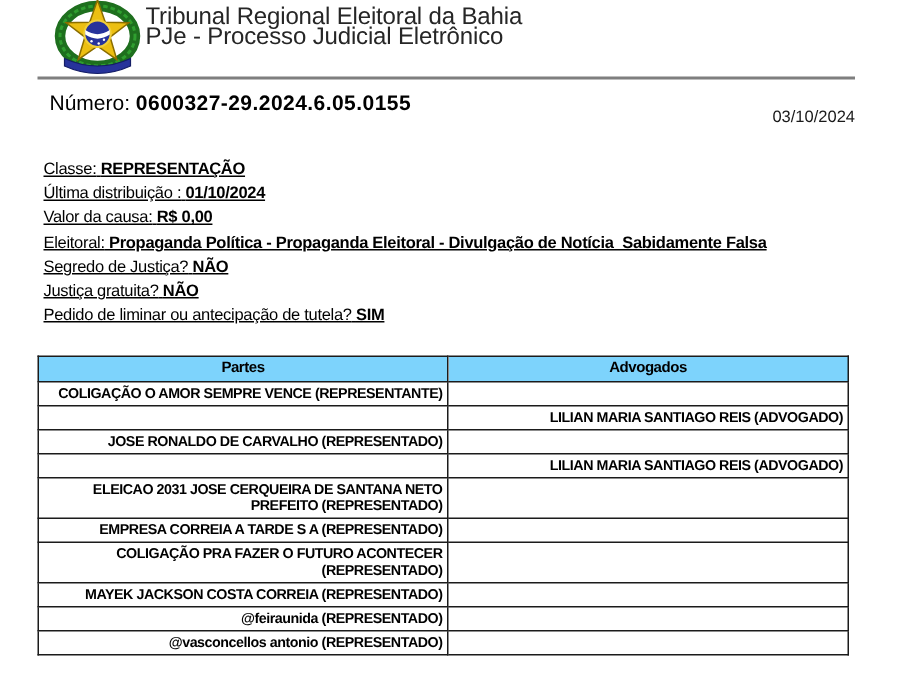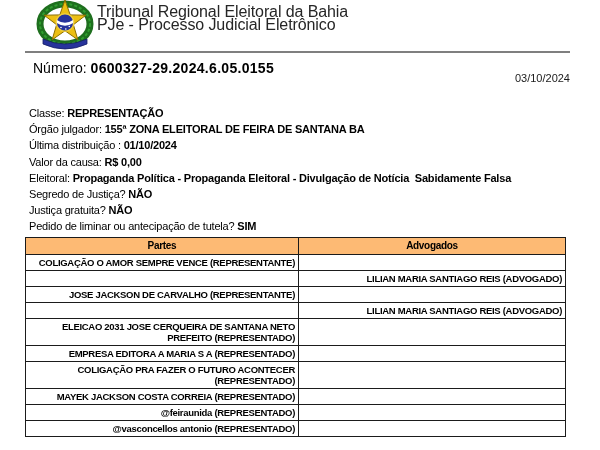--- a/index.html
+++ b/index.html
@@ -17,32 +17,32 @@
   .rule { position:absolute; left:25px; top:51px; width:545px; height:2px; background:#7f7f7f; }
   .date { position:absolute; top:56px; right:30px; font-size:11px; color:#1a1a1a;margin-top:16px; }
 
   
   .numero { position:absolute; left:33px; top:60px; font-size:14px; white-space:nowrap; }
   .numero .num { font-weight:bold; letter-spacing:0.3px; }
 
   
   .fields { position:absolute; left:29px; top:105px; font-size:11px; line-height:16.2px;
             letter-spacing:-0.2px; }
-  .field { white-space:nowrap; }
+  .field { white-space:nowrap;text-decoration:underline; }
   .field .val { font-weight:bold; white-space:pre; }
 
   
   table.parties { position:absolute; left:25px; top:237px; width:540px;
                   border-collapse:collapse; table-layout:fixed;
                   font-size:9.5px; letter-spacing:-0.3px; }
   table.parties th, table.parties td {
     border:1px solid #1b1b1b; font-weight:bold; vertical-align:middle;
     padding:2px 3px; line-height:11px; overflow:hidden;
   }
-  table.parties th { background:#fdba74; text-align:center; font-size:10px; height:12px; line-height:12px; }
+  table.parties th { background:#7dd3fc; text-align:center; font-size:10px; height:12px; line-height:12px; }
   table.parties td { height:11px; text-align:right; }
 </style>
 </head>
 <body>
 
 <div class="page">
 
   <svg class="logo" width="60" height="51" viewBox="0 0 60 51" aria-hidden="true">
     <ellipse cx="30" cy="24" rx="25" ry="20" fill="none" stroke="#1e6f1e" stroke-width="7"></ellipse>
     <ellipse cx="30" cy="24" rx="25" ry="20" fill="none" stroke="#2f9e2f" stroke-width="2" stroke-dasharray="3 2"></ellipse>
@@ -61,21 +61,20 @@
   </div>
 
   <div class="rule"></div>
 
   <div class="date">03/10/2024</div>
 
   <div class="numero"><span>Número:</span> <span class="num">0600327-29.2024.6.05.0155</span></div>
 
   <div class="fields">
     <div class="field"><span>Classe:</span> <span class="val">REPRESENTAÇÃO</span></div>
-    <div class="field"><span>Órgão julgador:</span> <span class="val">155ª ZONA ELEITORAL DE FEIRA DE SANTANA BA</span></div>
     <div class="field"><span>Última distribuição :</span> <span class="val">01/10/2024</span></div>
     <div class="field"><span>Valor da causa:</span> <span class="val">R$ 0,00</span></div>
     <div class="field"><span>Eleitoral:</span> <span class="val">Propaganda Política - Propaganda Eleitoral - Divulgação de Notícia  Sabidamente Falsa</span></div>
     <div class="field"><span>Segredo de Justiça?</span> <span class="val">NÃO</span></div>
     <div class="field"><span>Justiça gratuita?</span> <span class="val">NÃO</span></div>
     <div class="field"><span>Pedido de liminar ou antecipação de tutela?</span> <span class="val">SIM</span></div>
   </div>
 
   <table class="parties">
     <colgroup>
@@ -91,33 +90,33 @@
     <tbody>
       <tr>
           <td>COLIGAÇÃO O AMOR SEMPRE VENCE (REPRESENTANTE)</td>
           <td></td>
         </tr>
       <tr>
           <td></td>
           <td>LILIAN MARIA SANTIAGO REIS (ADVOGADO)</td>
         </tr>
       <tr>
-          <td>JOSE JACKSON DE CARVALHO (REPRESENTANTE)</td>
+          <td>JOSE RONALDO DE CARVALHO (REPRESENTADO)</td>
           <td></td>
         </tr>
       <tr>
           <td></td>
           <td>LILIAN MARIA SANTIAGO REIS (ADVOGADO)</td>
         </tr>
       <tr>
           <td>ELEICAO 2031 JOSE CERQUEIRA DE SANTANA NETO PREFEITO (REPRESENTADO)</td>
           <td></td>
         </tr>
       <tr>
-          <td>EMPRESA EDITORA A MARIA S A (REPRESENTADO)</td>
+          <td>EMPRESA CORREIA A TARDE S A (REPRESENTADO)</td>
           <td></td>
         </tr>
       <tr>
           <td>COLIGAÇÃO PRA FAZER O FUTURO ACONTECER (REPRESENTADO)</td>
           <td></td>
         </tr>
       <tr>
           <td>MAYEK JACKSON COSTA CORREIA (REPRESENTADO)</td>
           <td></td>
         </tr>

